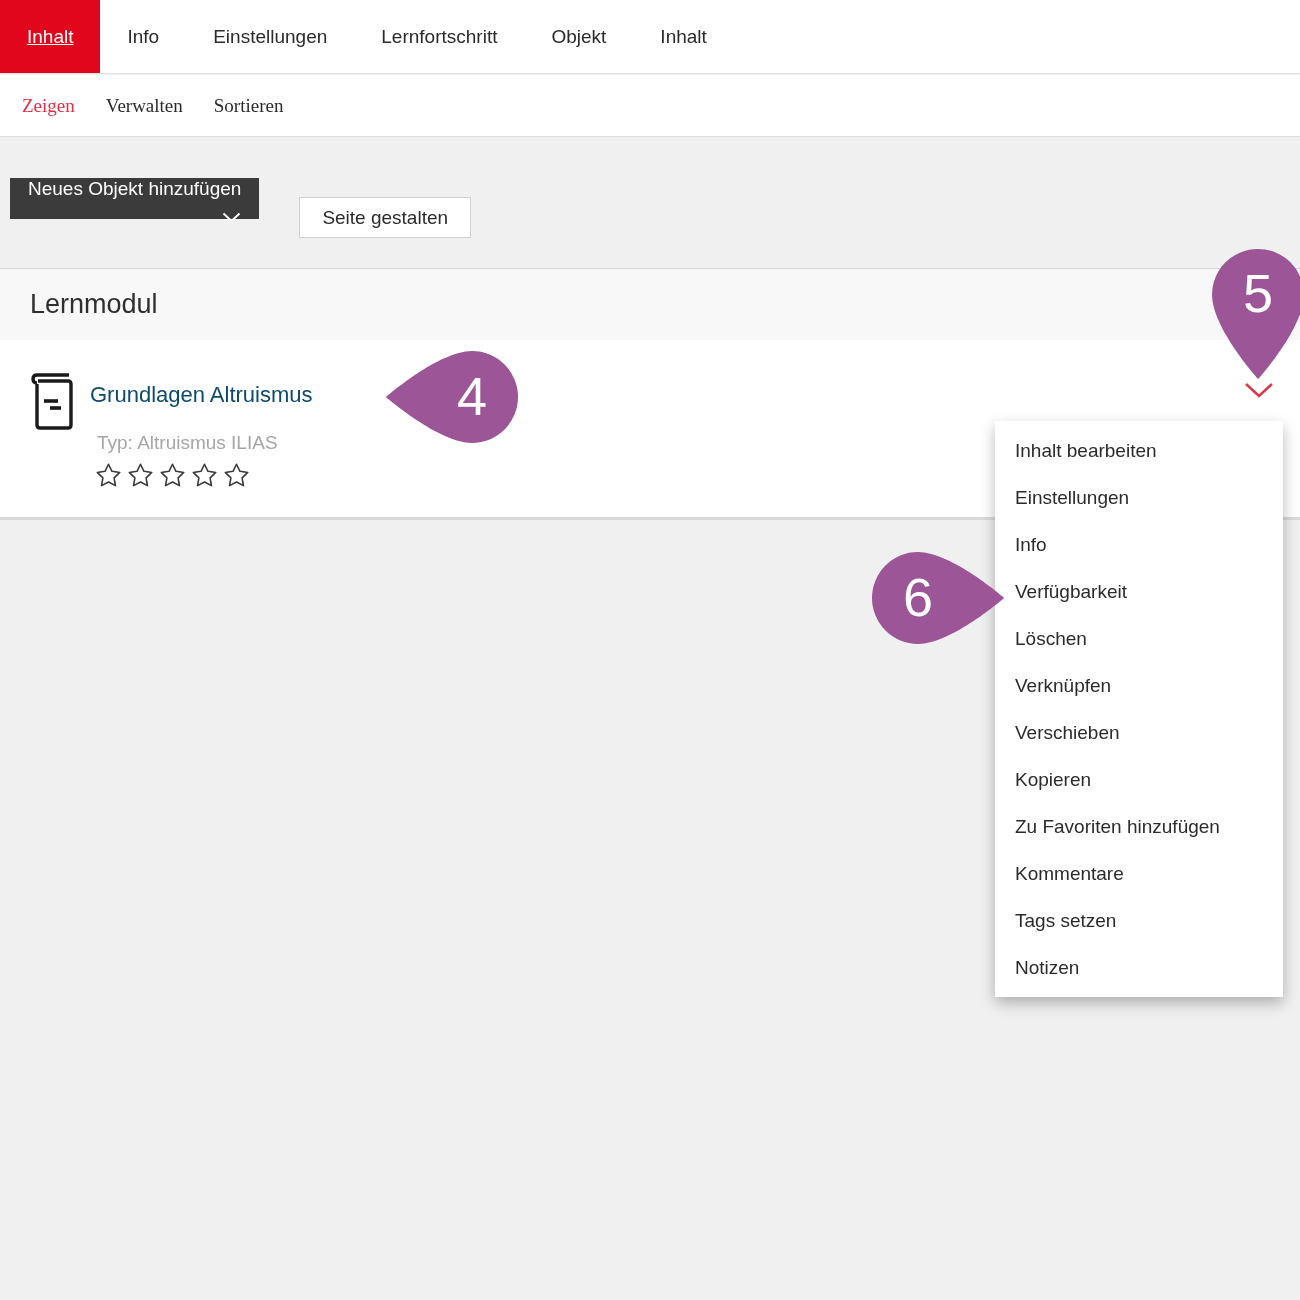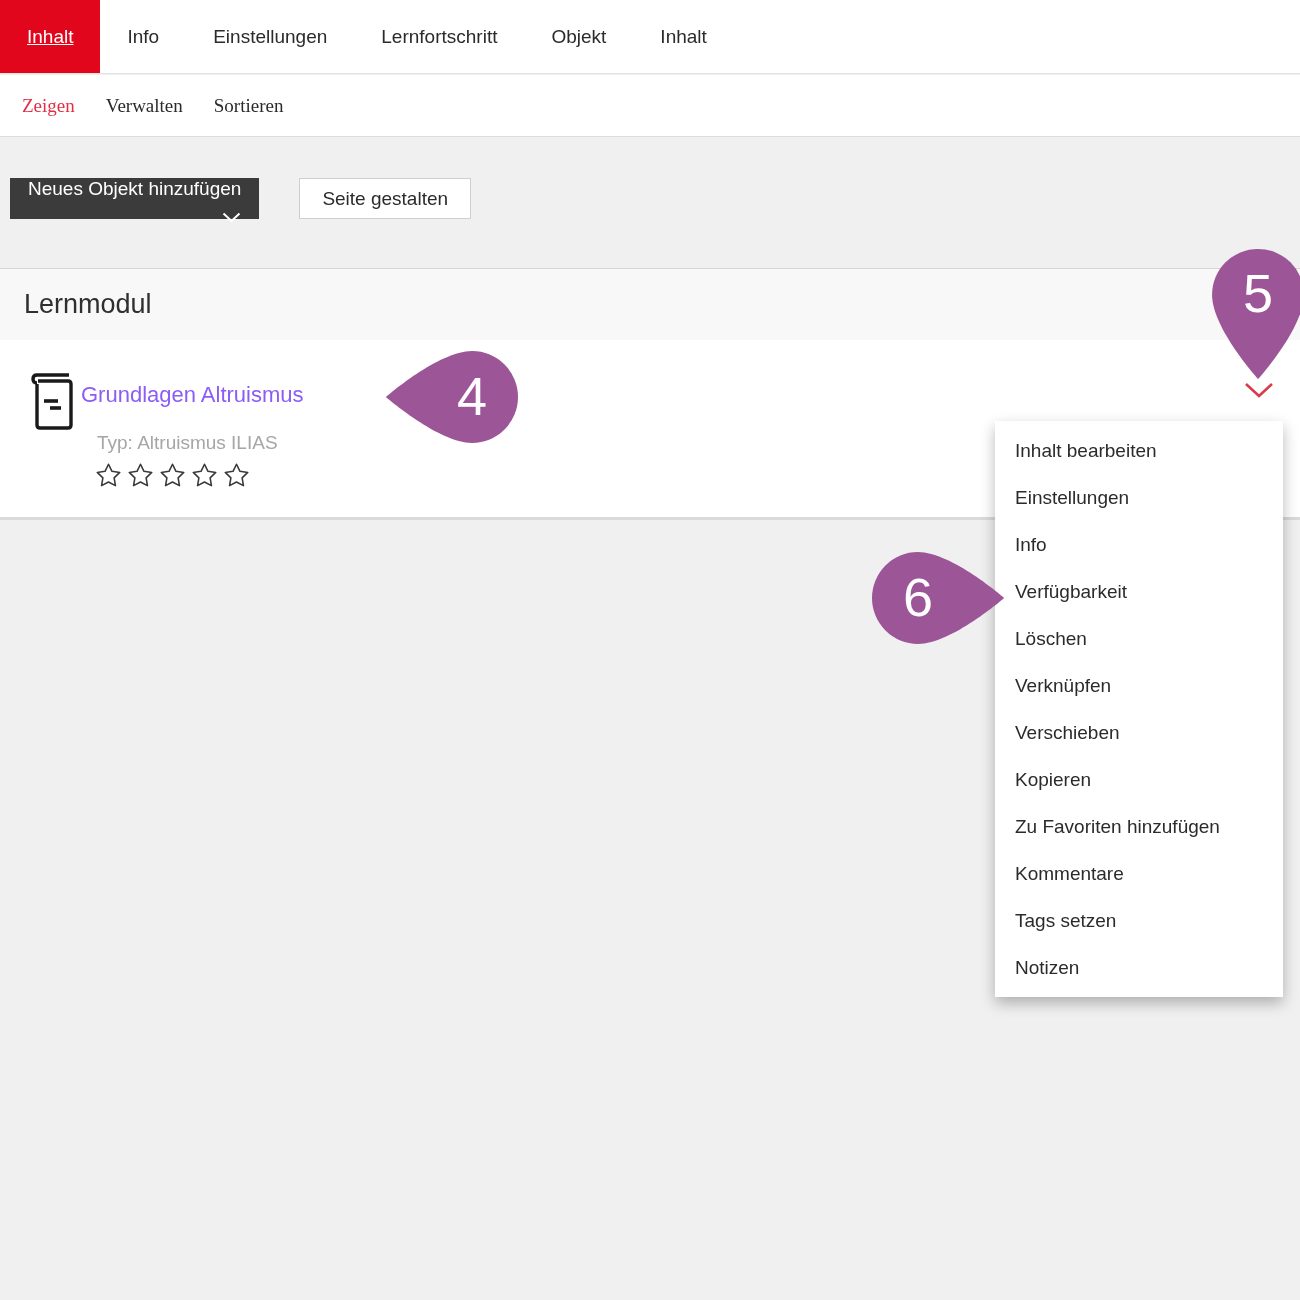--- a/index.html
+++ b/index.html
@@ -36,39 +36,39 @@
   
   .toolbar { position: absolute; top: 178px; left: 10px; display: flex; gap: 40px; }
   .btn-dark {
     height: 41px; background: #3b3b3b; color: #ffffff; border: none;
     font-size: 19px; font-family: inherit; padding: 0 18px;
     display: flex; align-items: flex-end; gap: 12px; cursor: pointer; flex-direction: column;
   }
   .btn-light {
     height: 41px; background: #ffffff; color: #2b2b2b;
     border: 1px solid #cfcfcf; font-size: 19px; font-family: inherit;
-    padding: 0 22px; display: flex; align-items: center; cursor: pointer;
+    padding: 0 22px; display: flex; align-items: center; cursor: pointer; margin-top: 19px;
   }
 
   
   .section-header {
     position: absolute; top: 268px; left: 0; width: 1300px; height: 72px;
     background: #f8f8f8; border-top: 1px solid #d6d6d6;
-    display: flex; align-items: center; padding-left: 24px;
+    display: flex; align-items: center; padding-left: 30px;
   }
   .section-title { font-size: 27px; color: #2f2f2f; font-weight: 400; }
 
   .item-row {
     position: absolute; top: 340px; left: 0; width: 1300px; height: 180px;
     background: #ffffff; border-bottom: 3px solid #dadada;
   }
   .item-icon { position: absolute; left: 28px; top: 31px; }
   .item-title {
-    position: absolute; left: 81px; top: 42px;
-    font-size: 22px; color: #8b5cf6; cursor: pointer; text-decoration: none;
+    position: absolute; left: 90px; top: 42px;
+    font-size: 22px; color: #0c4a6e; cursor: pointer; text-decoration: none;
   }
   .item-type {
     position: absolute; left: 97px; top: 92px;
     font-size: 19px; color: #a6a6a6;
   }
   .stars { position: absolute; left: 95px; top: 122px; display: flex; gap: 5px; cursor: pointer; }
   .chevron-trigger { position: absolute; right: 26px; top: 42px; cursor: pointer; }
 
   
   .dropdown-menu {

